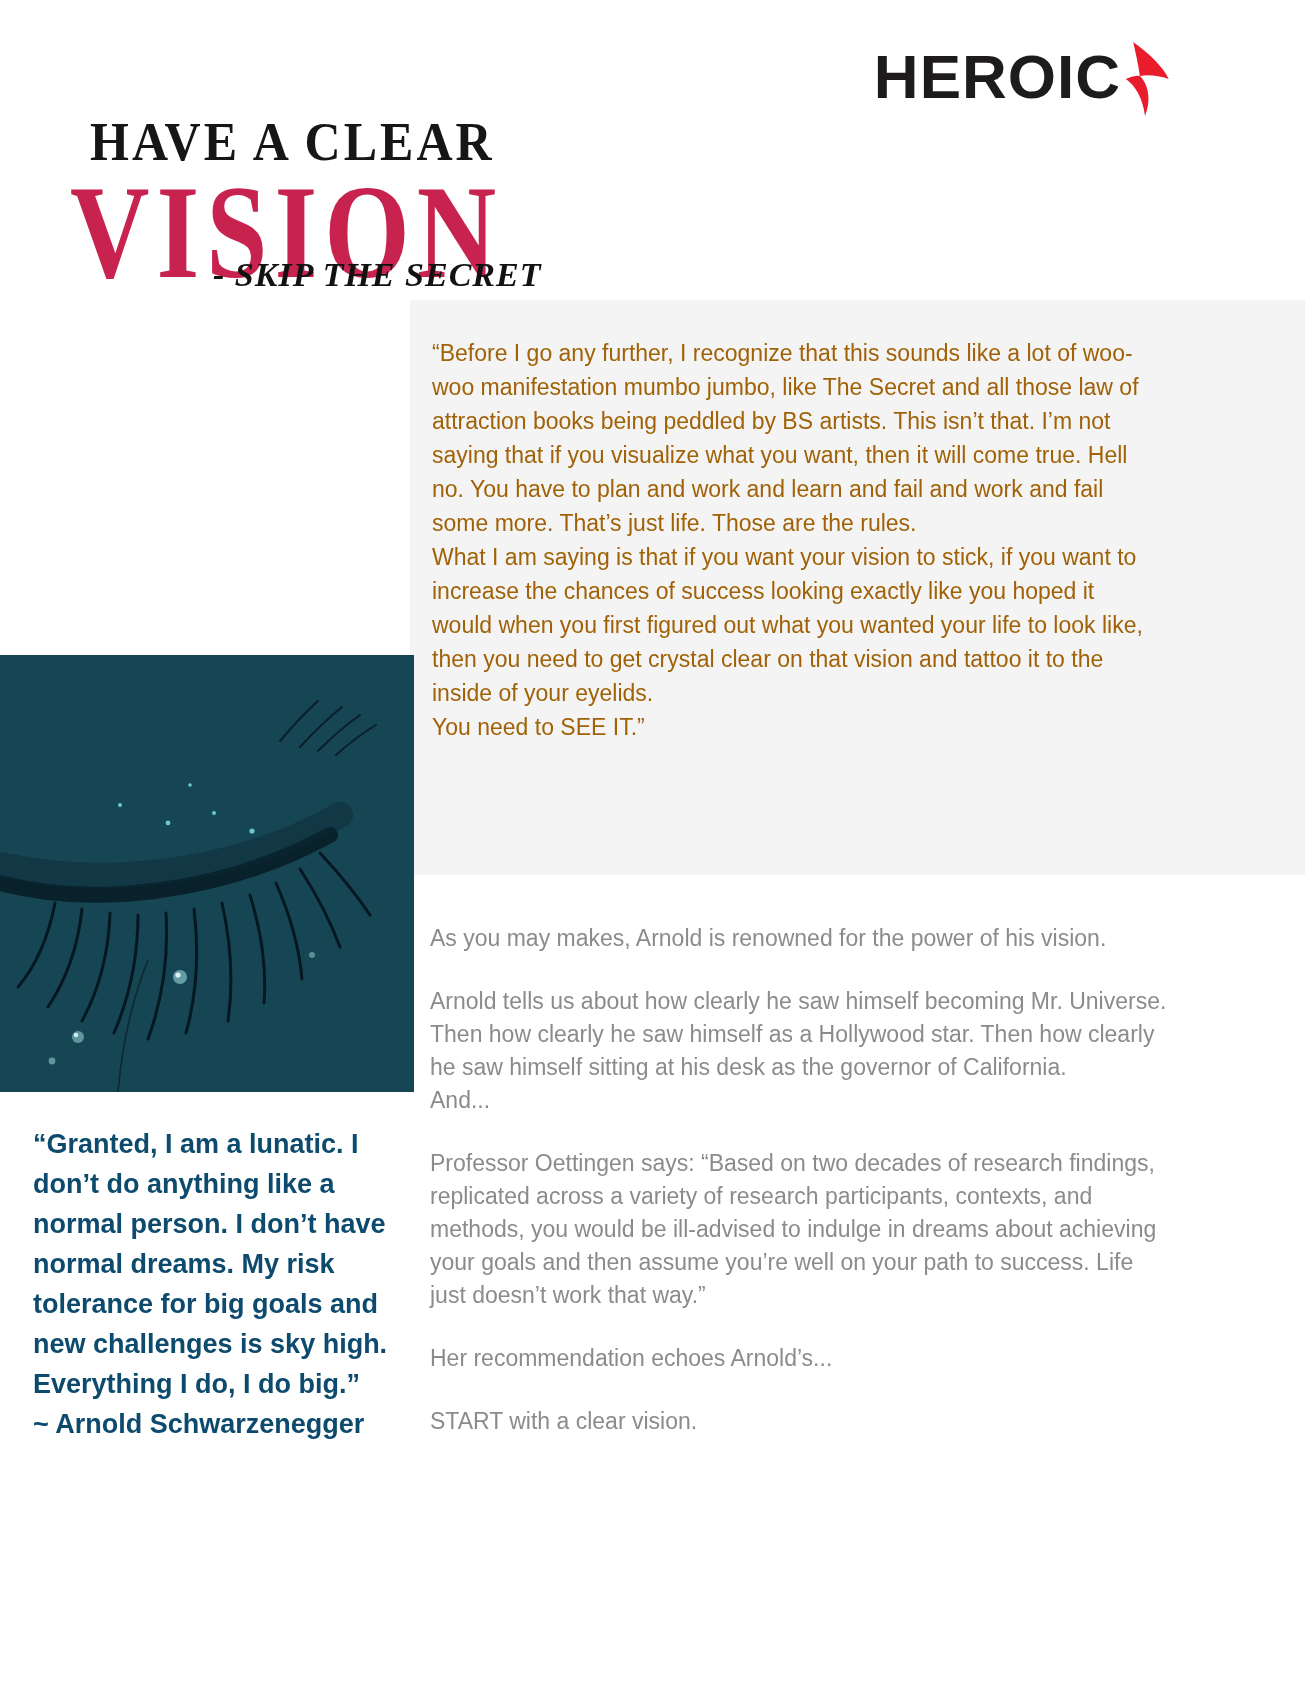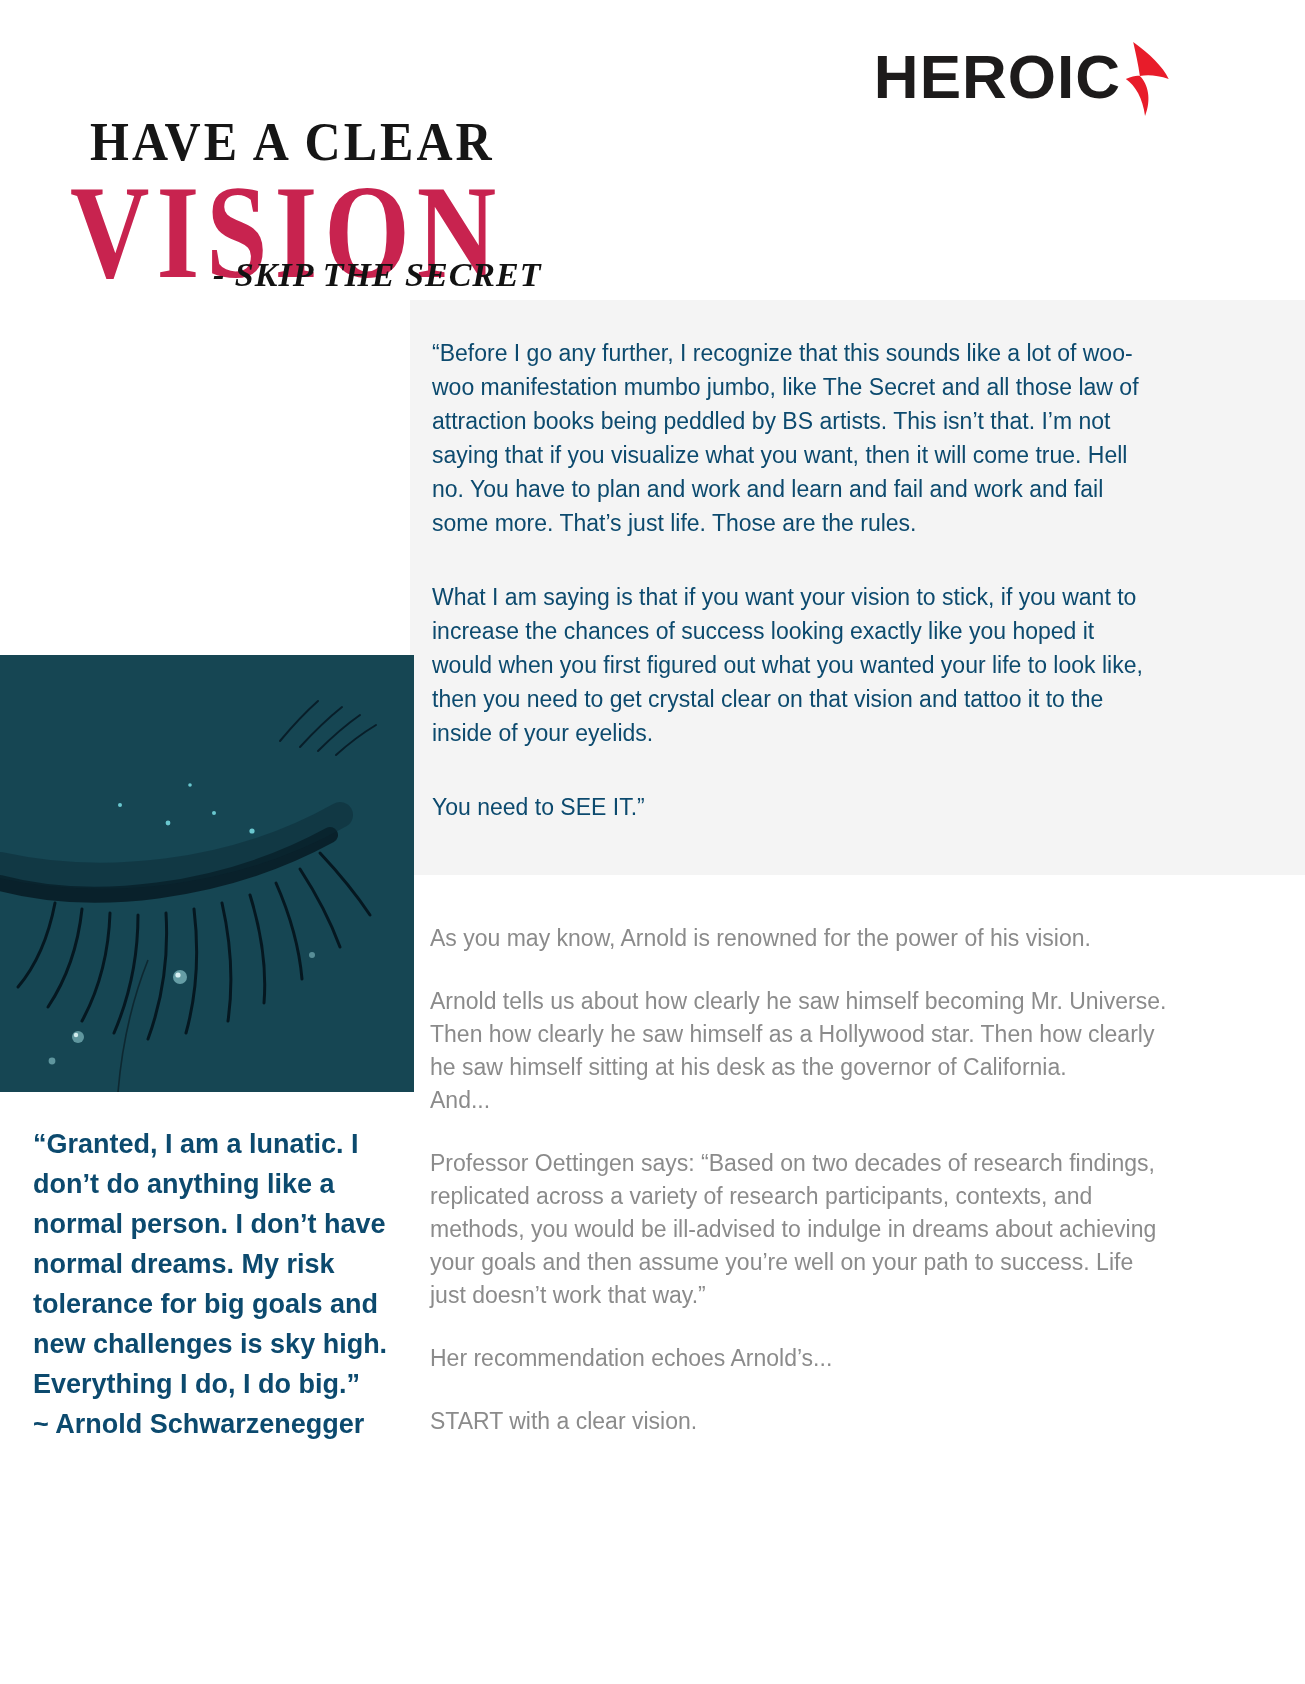--- a/index.html
+++ b/index.html
@@ -80,23 +80,23 @@
     width: 895px;
     height: 575px;
     background: #f4f4f4;
     box-sizing: border-box;
     padding: 36px 150px 0 22px;
   }
   .excerpt p {
     margin: 0;
     font-size: 23px;
     line-height: 34px;
-    color: #0c4a6e;
-  }
-  .excerpt p + p { margin-top: 40px; }
+    color: #a16207;
+  }
+  .excerpt p + p { }
 
   
   .photo {
     position: absolute;
     left: 0;
     top: 655px;
     width: 414px;
     height: 437px;
     background:
       radial-gradient(ellipse 60% 35% at 38% 40%, rgba(52,160,175,0.9), rgba(30,105,120,0.55) 45%, rgba(30,105,120,0) 70%),
@@ -208,21 +208,21 @@
       <path d="M118 437 C122 390 132 345 148 305" stroke="rgba(8,20,26,0.6)" stroke-width="1.6" fill="none"></path>
     </svg>
   </div>
 
   <div class="pull-quote">
     <div>“Granted, I am a lunatic. I don’t do anything like a normal person. I don’t have normal dreams. My risk tolerance for big goals and new challenges is sky high. Everything I do, I do big.”</div>
     <div class="attribution">~ Arnold Schwarzenegger</div>
   </div>
 
   <div class="body-col">
-    <p>As you may know, Arnold is renowned for the power of his vision.</p>
+    <p>As you may makes, Arnold is renowned for the power of his vision.</p>
     <p class="gap">Arnold tells us about how clearly he saw himself becoming Mr. Universe. Then how clearly he saw himself as a Hollywood star. Then how clearly he saw himself sitting at his desk as the governor of California.</p>
     <p>And...</p>
     <p class="gap">Professor Oettingen says: “Based on two decades of research findings, replicated across a variety of research participants, contexts, and methods, you would be ill-advised to indulge in dreams about achieving your goals and then assume you’re well on your path to success. Life just doesn’t work that way.”</p>
     <p class="gap">Her recommendation echoes Arnold’s...</p>
     <p class="gap">START with a clear vision.</p>
   </div>
 
 </div>
 
 </body></html>

